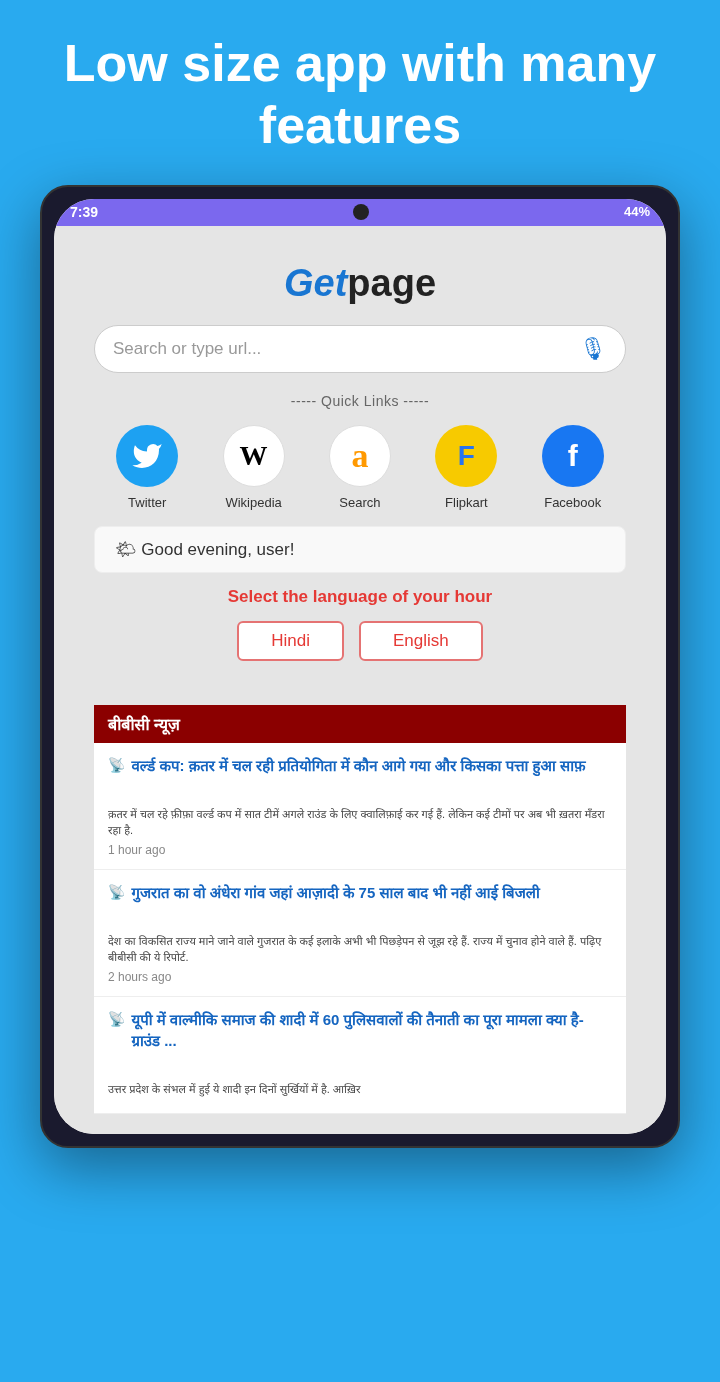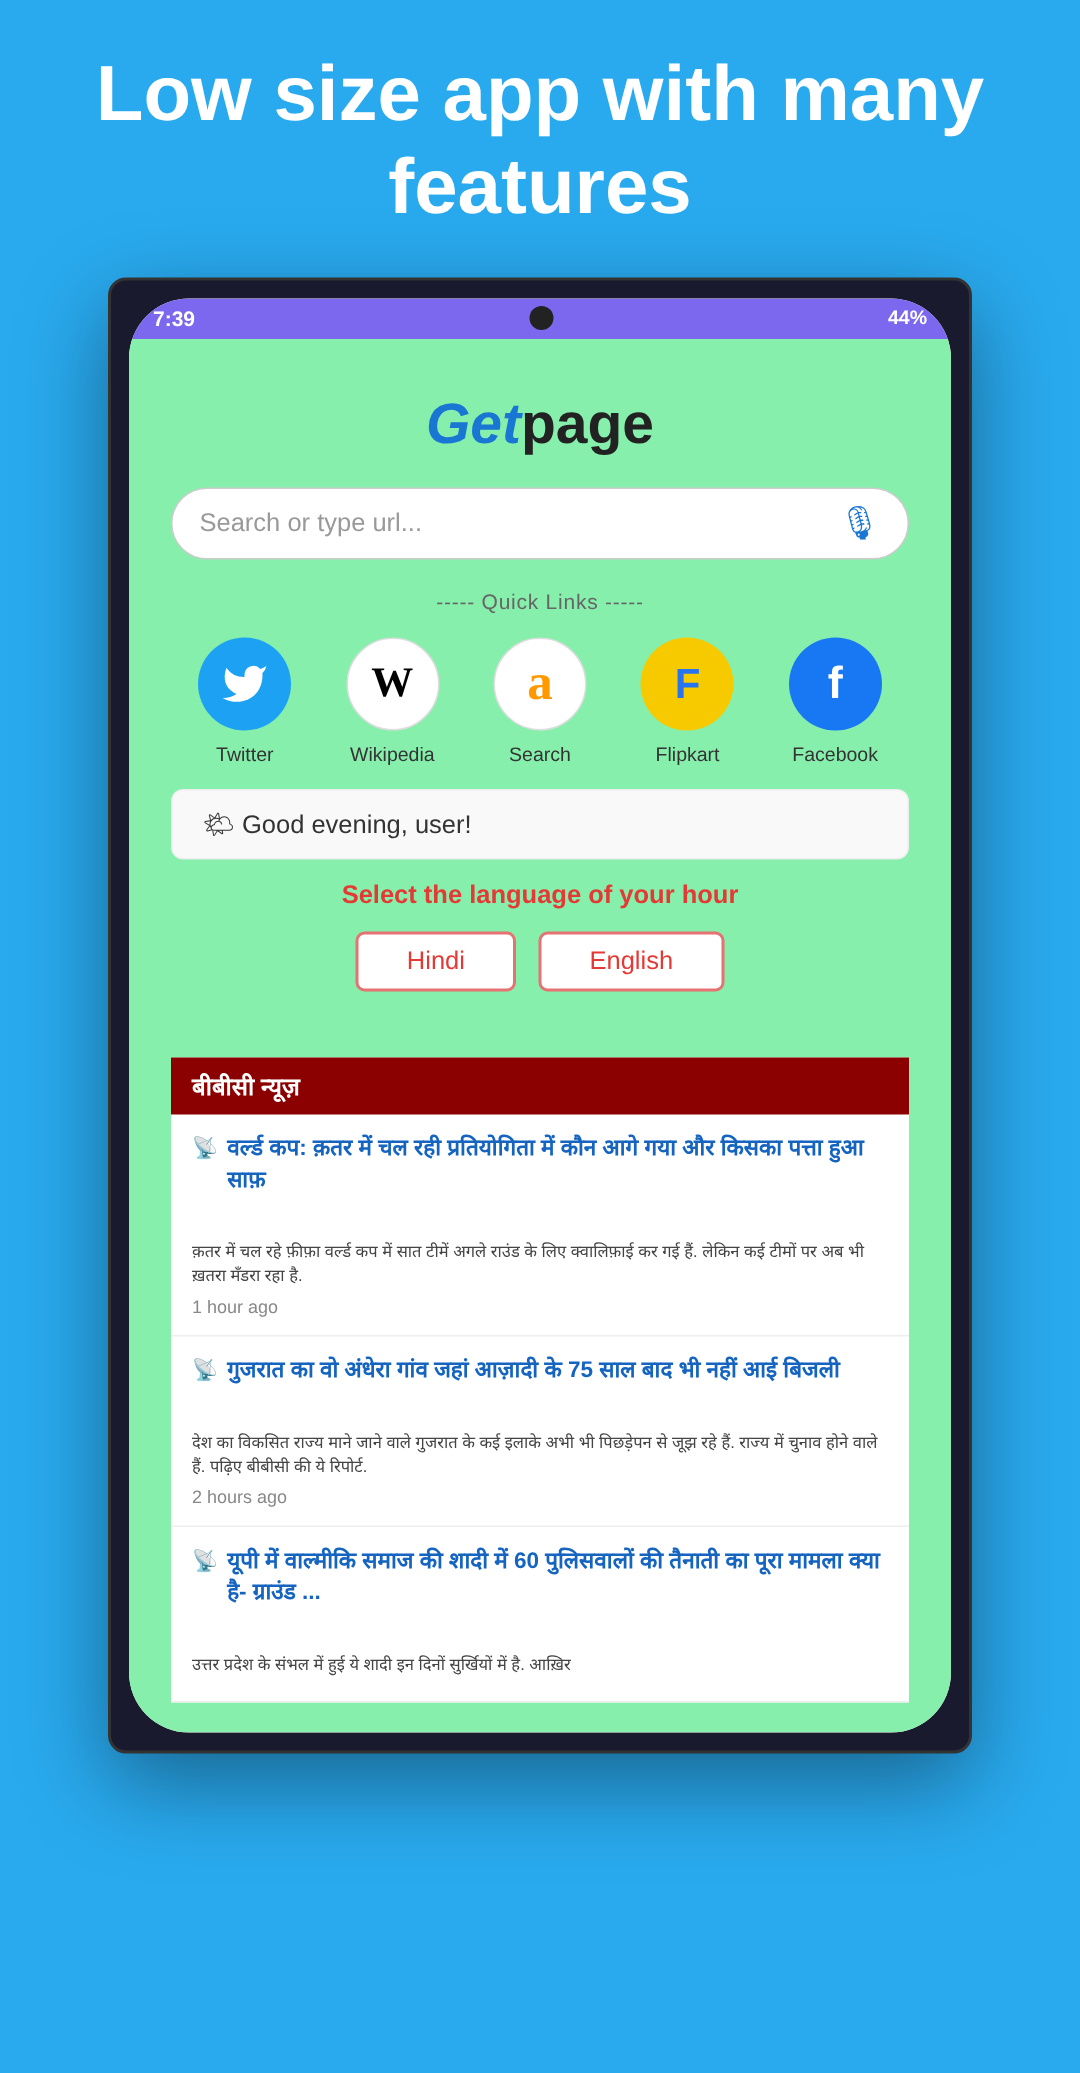--- a/index.html
+++ b/index.html
@@ -14,36 +14,36 @@
     }
     .hero-text {
       color: white;
       font-size: 52px;
       font-weight: 800;
       text-align: center;
       padding: 32px 60px 28px;
       line-height: 1.2;
     }
     .phone-wrapper {
-      width: 576px;
+      width: 640px;
       background: #1a1a2e;
-      border-radius: 12px;
+      border-radius: 28px;
       padding: 12px;
       box-shadow: 0 20px 60px rgba(0,0,0,0.4);
       border: 2px solid #333;
     }
     .phone-inner {
       background: white;
       border-radius: 40px;
       overflow: hidden;
       position: relative;
     }
     .phone-content {
-      background: #86efac;
-      padding: 20px 28px;
+      background: #e5e5e5;
+      padding: 20px 40px;
     }
     .app-logo {
       text-align: center;
       font-size: 38px;
       font-weight: 700;
       margin: 16px 0 20px;
     }
     .logo-get { color: #1976D2; font-style: italic; }
     .logo-page { color: #222; }
     .search-bar {

